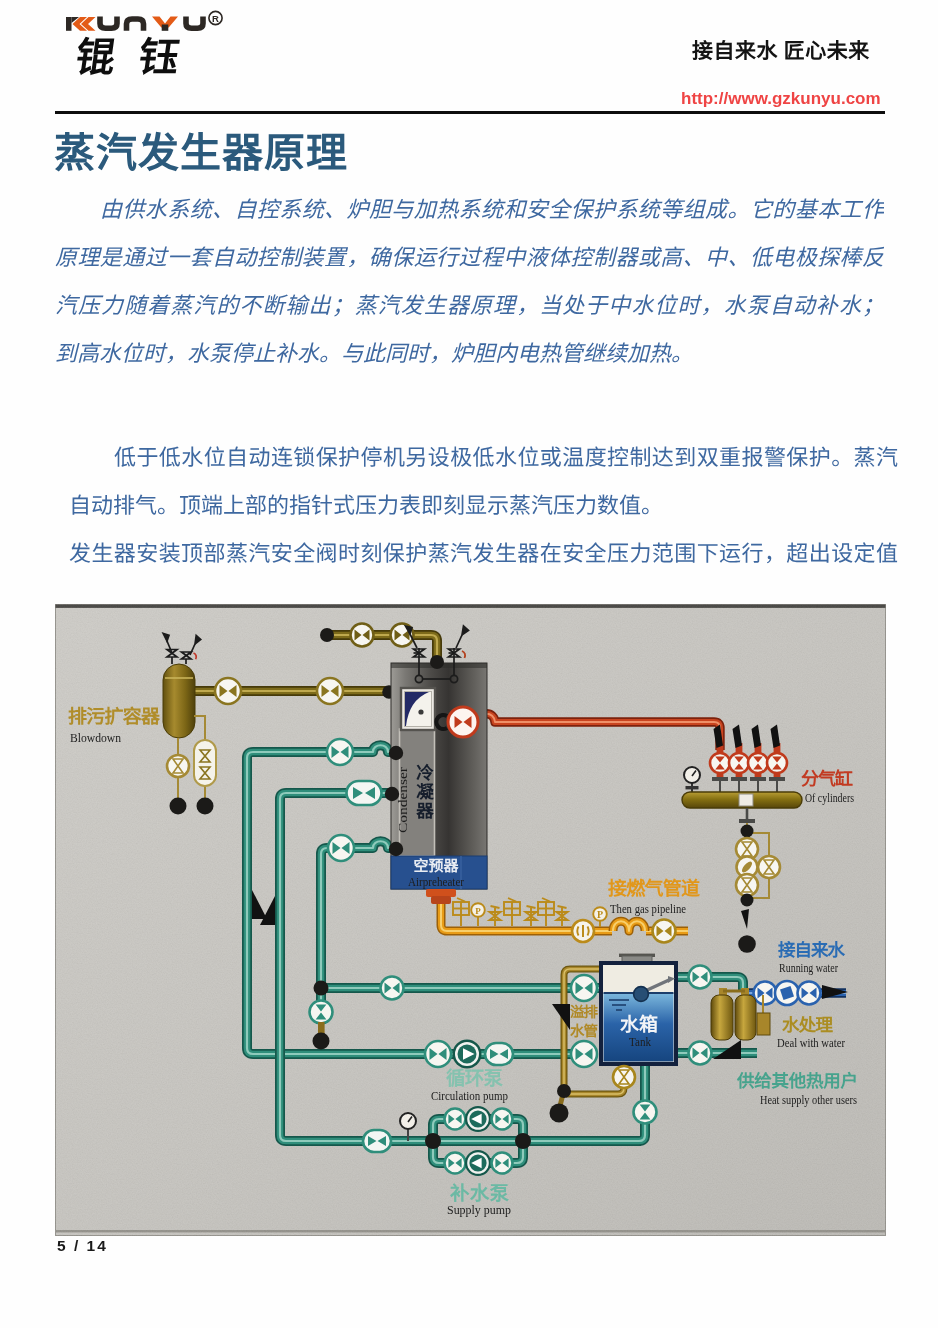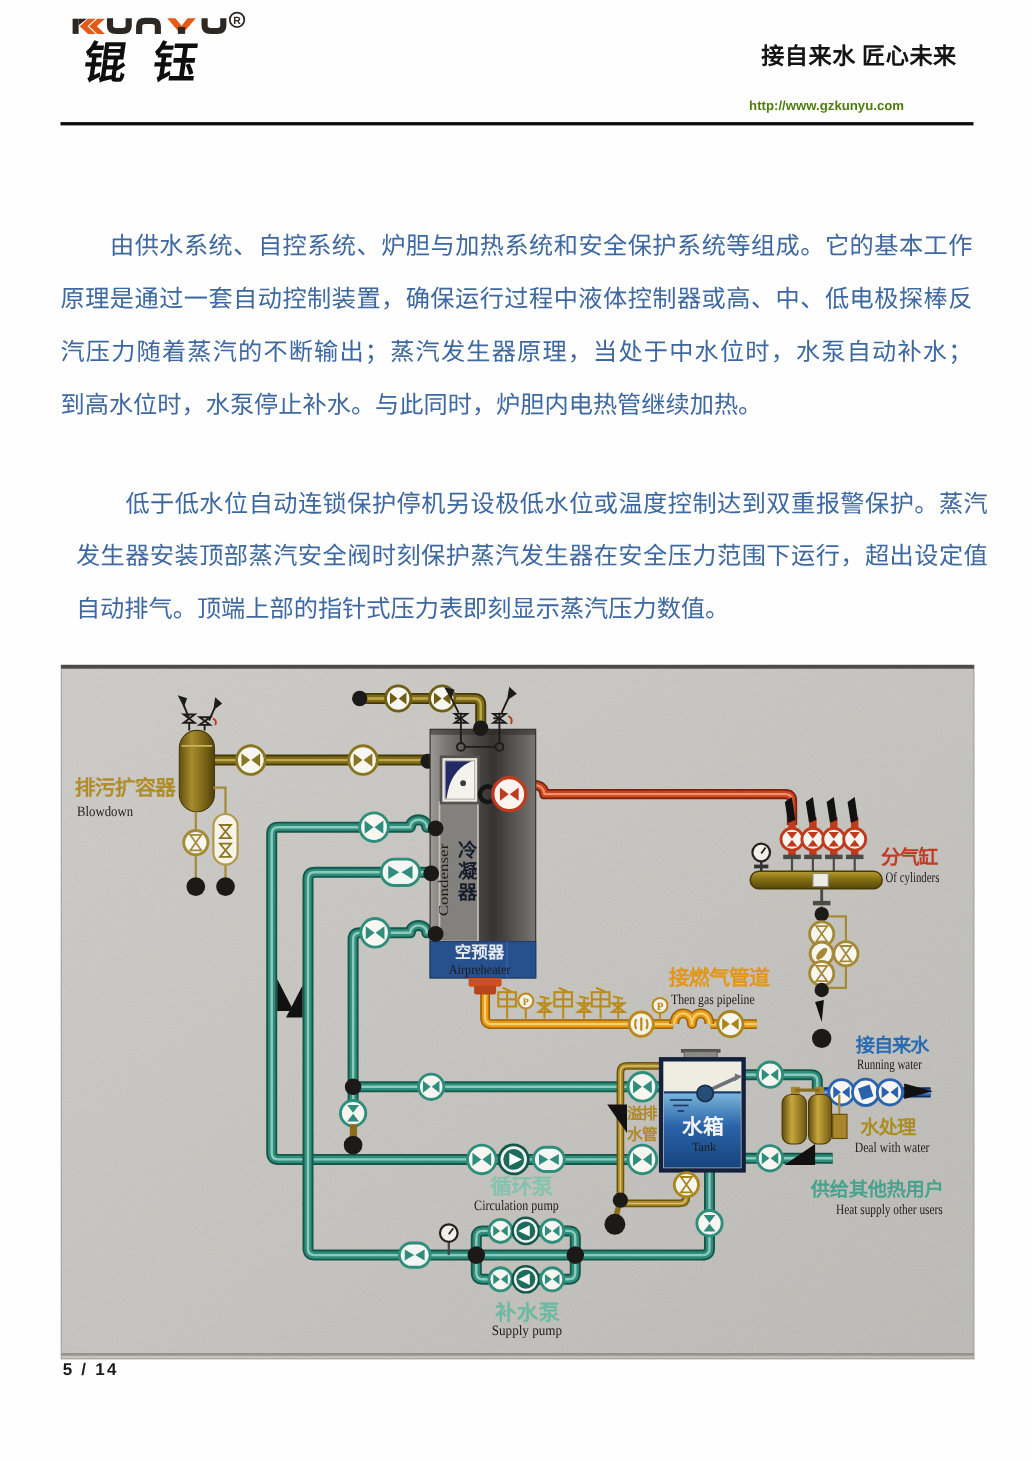--- a/index.html
+++ b/index.html
@@ -3,32 +3,32 @@
 <meta charset="utf-8">
 <style>
   html,body{margin:0;padding:0;background:#ffffff;}
   #page{position:relative;width:938px;height:1328px;background:#fefefe;overflow:hidden;
         font-family:"Liberation Serif", serif;}
   
   #logo-svg{position:absolute;left:0;top:0;}
   .tagline{position:absolute;left:692px;top:34px;width:220px;font-size:21px;font-weight:700;
            color:#141414;letter-spacing:0.5px;white-space:nowrap;
            font-family:"Liberation Serif", serif;}
-  .url{position:absolute;left:681px;top:89px;font-size:12px;font-weight:700;color:#4d7c0f;
+  .url{position:absolute;left:681px;top:89px;font-size:17px;font-weight:700;color:#ef4444;
        font-family:"Liberation Sans", sans-serif;letter-spacing:0px;}
   .hrule{position:absolute;left:55px;top:111px;width:830px;height:3px;background:#0d0d0d;}
   
   .doc-title{position:absolute;left:54px;top:131px;font-size:41px;font-weight:700;color:#2b5a7c;
              letter-spacing:1px;line-height:1.1;}
   .para{position:absolute;left:55px;width:829px;font-size:22px;color:#3e68a0;
         line-height:48px;}
   .para .ln{text-align:justify;text-align-last:justify;height:48px;overflow:hidden;}
   .para .ln.last{text-align:left;text-align-last:left;}
   .para .ln.first{text-indent:45px;}
-  #para1{top:200px;}
+  #para1{top:186px;font-style:italic;}
   #para2{top:434px;margin-left:14px;}
   
   .footer{position:absolute;left:57px;top:1237px;font-size:15.5px;font-weight:700;color:#1a1a1a;
           letter-spacing:2px;font-family:"Liberation Sans", sans-serif;}
   
   #diagram{position:absolute;left:55px;top:604px;width:831px;height:632px;}
   
   .pp{fill:none;stroke-linejoin:round;}
   .L0.pp{stroke-linecap:butt;}
   .L2.pp{stroke-linecap:butt;}
@@ -88,31 +88,32 @@
     <g>
       <circle cx="215.5" cy="18" r="6.6" fill="none" stroke="#2d2824" stroke-width="1.6"></circle>
       <text x="215.5" y="22" font-size="9.5" font-weight="bold" fill="#2d2824" text-anchor="middle" font-family="Liberation Sans, sans-serif">R</text>
     </g>
     <text x="74" y="71" font-size="40" font-weight="700" fill="#0e0e0e" letter-spacing="23" transform="skewX(-8)" style="transform-origin:74px 71px">锟钰</text>
   </svg>
   <div class="tagline">接自来水  匠心未来</div>
   <div class="url">http://www.gzkunyu.com</div>
   <div class="hrule"></div>
 
+  <div class="doc-title">蒸汽发生器原理</div>
 
   <div id="para1" class="para">
     <div class="ln first">由供水系统、自控系统、炉胆与加热系统和安全保护系统等组成。它的基本工作</div>
     <div class="ln">原理是通过一套自动控制装置，确保运行过程中液体控制器或高、中、低电极探棒反</div>
     <div class="ln">汽压力随着蒸汽的不断输出；蒸汽发生器原理，当处于中水位时，水泵自动补水；</div>
     <div class="ln last">到高水位时，水泵停止补水。与此同时，炉胆内电热管继续加热。</div>
   </div>
   <div id="para2" class="para">
     <div class="ln first">低于低水位自动连锁保护停机另设极低水位或温度控制达到双重报警保护。蒸汽</div>
+    <div class="ln last">自动排气。顶端上部的指针式压力表即刻显示蒸汽压力数值。</div>
     <div class="ln">发生器安装顶部蒸汽安全阀时刻保护蒸汽发生器在安全压力范围下运行，超出设定值</div>
-    <div class="ln last">自动排气。顶端上部的指针式压力表即刻显示蒸汽压力数值。</div>
   </div>
 
   <svg id="diagram" width="831" height="632" viewBox="55 604 831 632">
     <defs>
       <linearGradient id="bgGrad" x1="0" y1="0" x2="1" y2="1">
         <stop offset="0" stop-color="#cfcdc8"></stop>
         <stop offset="0.5" stop-color="#c7c5c0"></stop>
         <stop offset="1" stop-color="#bcbab5"></stop>
       </linearGradient>
       <linearGradient id="boilerGrad" x1="0" y1="0" x2="1" y2="0">

